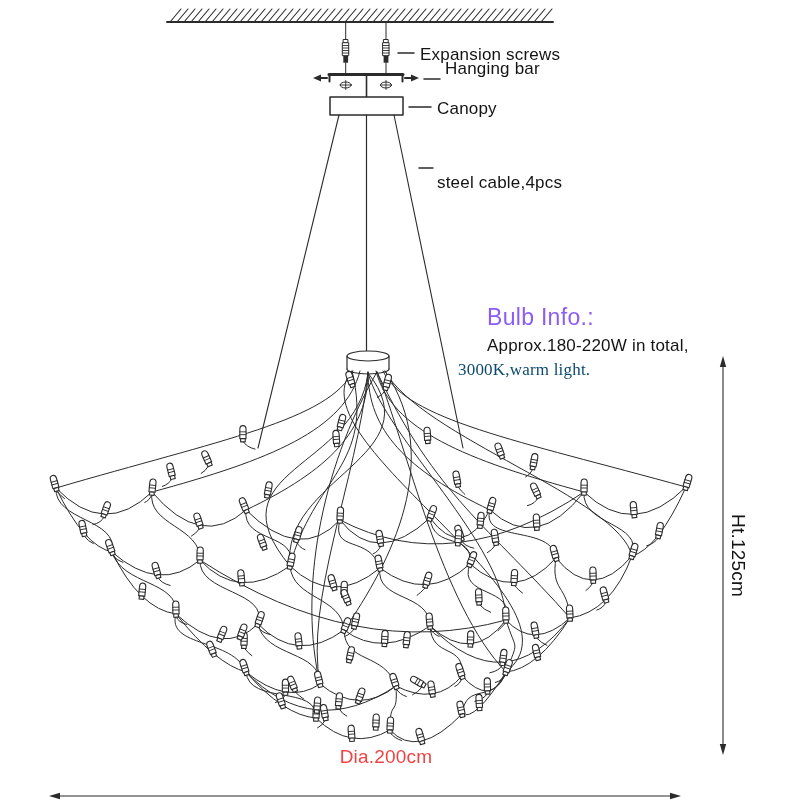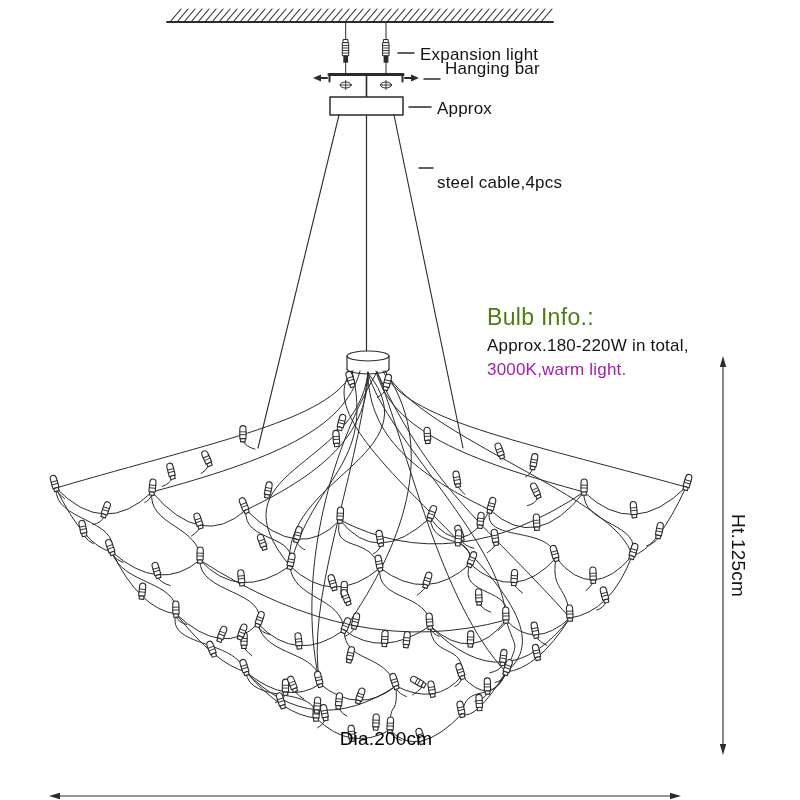--- a/index.html
+++ b/index.html
@@ -805,24 +805,24 @@
       <g fill="none" stroke="#2b2b2b" stroke-width="1" stroke-linecap="round" stroke-linejoin="round">
         <line x1="723" y1="362" x2="723" y2="749" stroke-width="1.1"></line>
         <polygon points="723,356 719.8,367 726.2,367" fill="#2b2b2b" stroke="none"></polygon>
         <polygon points="723,755 719.8,744 726.2,744" fill="#2b2b2b" stroke="none"></polygon>
         <line x1="55" y1="796" x2="675" y2="796" stroke-width="1.1"></line>
         <polygon points="49,796 60,792.8 60,799.2" fill="#2b2b2b" stroke="none"></polygon>
         <polygon points="681,796 670,792.8 670,799.2" fill="#2b2b2b" stroke="none"></polygon>
       </g>
     </svg>
 
-  <div class="lbl" style="left: 420px; top: 45px; color: rgb(20, 20, 20);">Expansion light</div>
+  <div class="lbl" style="left: 420px; top: 45px; color: rgb(20, 20, 20);">Expansion screws</div>
   <div class="lbl" style="left: 445px; top: 59px; color: rgb(20, 20, 20);">Hanging bar</div>
-  <div class="lbl" style="left: 437px; top: 99px; color: rgb(20, 20, 20);">Approx</div>
+  <div class="lbl" style="left: 437px; top: 99px; color: rgb(20, 20, 20);">Canopy</div>
   <div class="lbl" style="left: 437px; top: 160px; color: rgb(20, 20, 20); margin-top: 13px;">steel cable,4pcs</div>
 
-  <div class="lbl big" style="left: 487px; top: 304px; color: #4d7c0f;">Bulb Info.:</div>
+  <div class="lbl big" style="left: 487px; top: 304px; color: #8b5cf6;">Bulb Info.:</div>
   <div class="lbl" style="left: 487px; top: 336px; color: rgb(20, 20, 20); text-align: center;">Approx.180-220W in total,</div>
-  <div class="lbl" style="left: 487px; top: 360px; color: #a21caf;">3000K,warm light.</div>
+  <div class="lbl" style="left: 458px; top: 360px; color: #0c4a6e; font-family: Liberation Serif, serif;">3000K,warm light.</div>
 
   <div class="lbl dim vert" style="left: 727px; top: 514px; color: rgb(20, 20, 20);">Ht.125cm</div>
-  <div class="lbl dim center" style="left: 306px; top: 728px; width: 160px; color: #000000;">Dia.200cm</div>
+  <div class="lbl dim center" style="left: 306px; top: 746px; width: 160px; color: #ef4444;">Dia.200cm</div>
 </div>
 
 </body></html>

